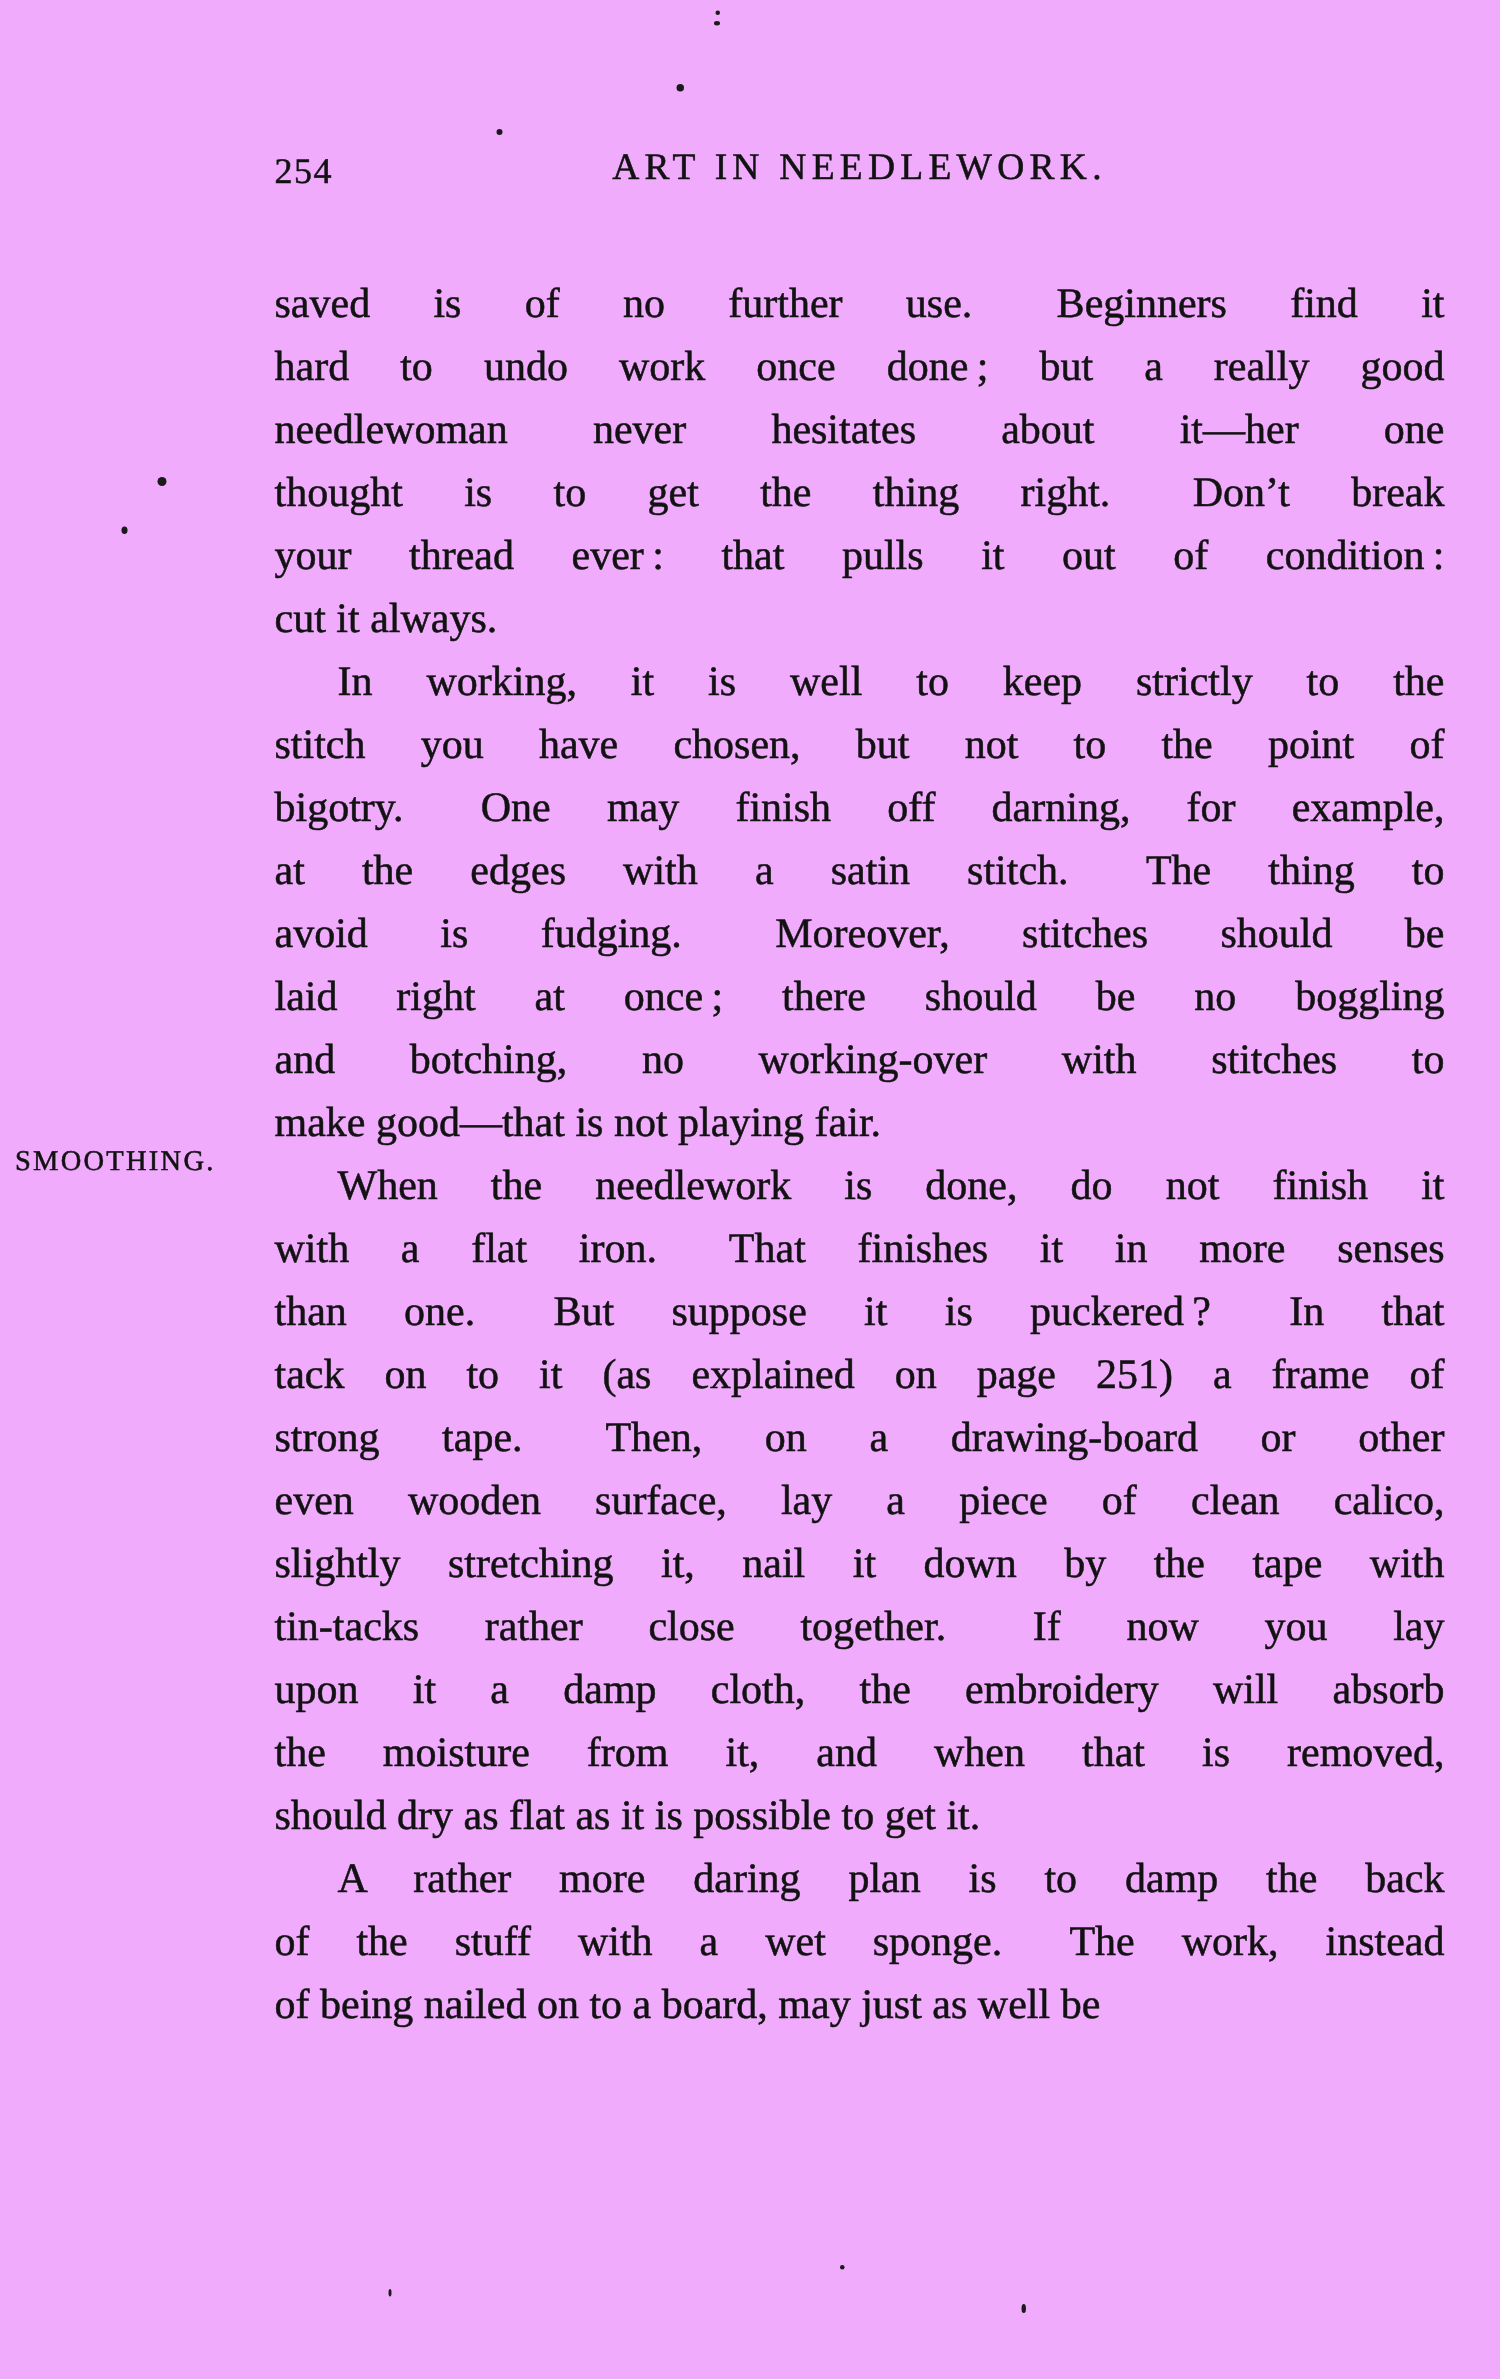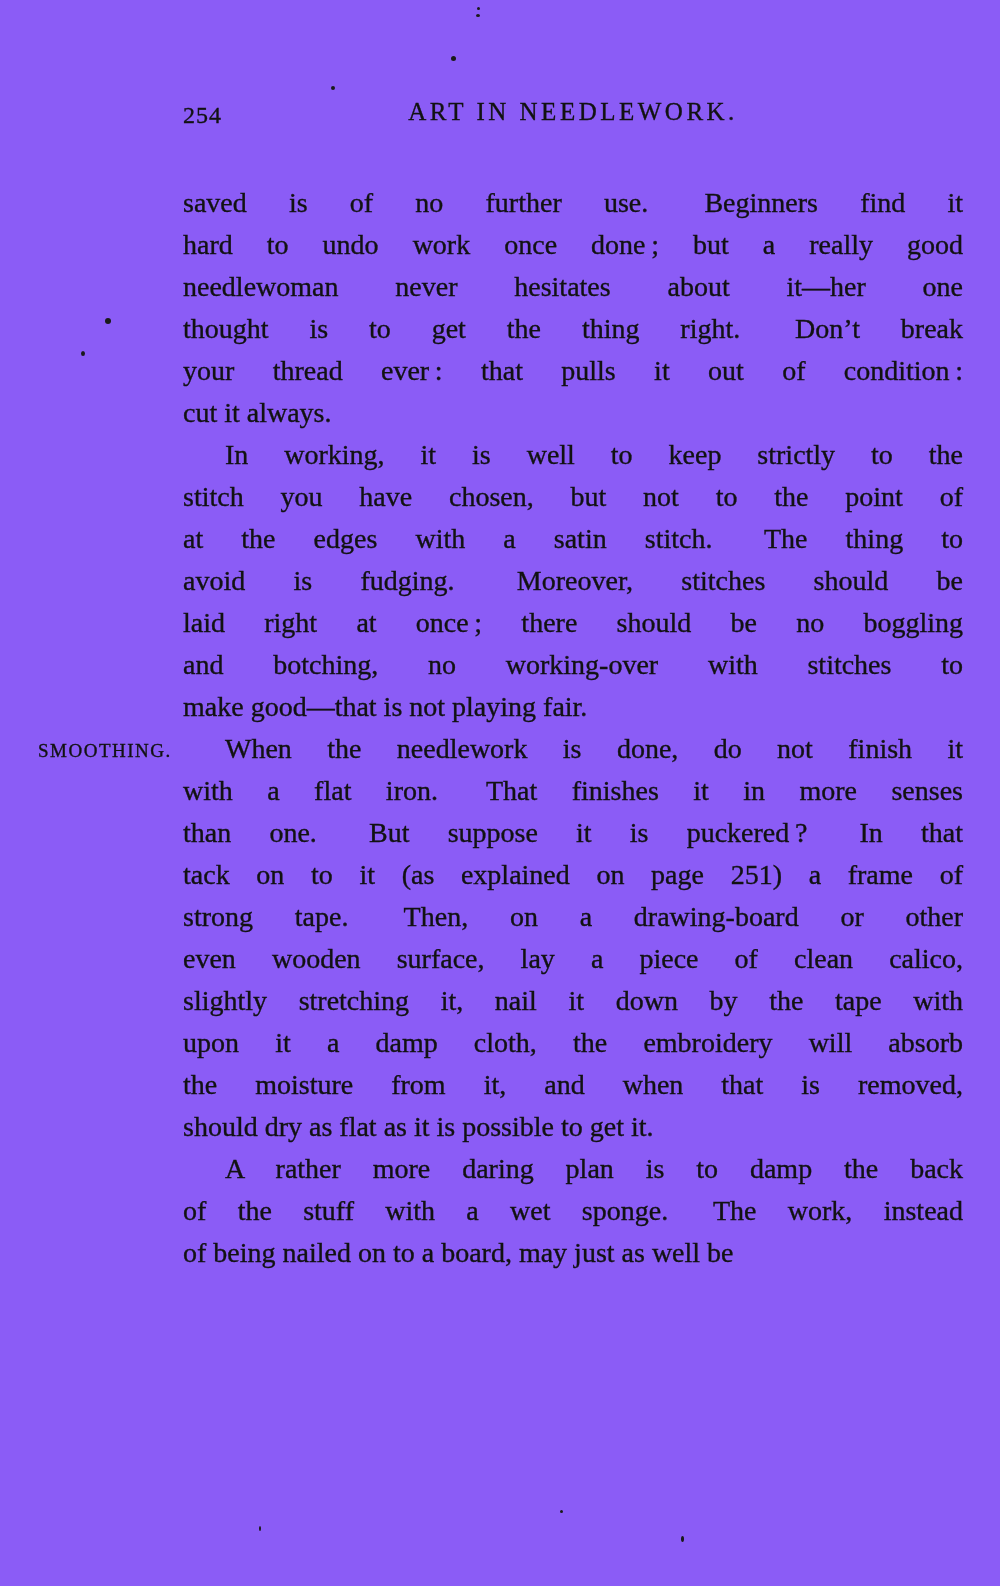--- a/index.html
+++ b/index.html
@@ -1,20 +1,20 @@
 <!DOCTYPE html>
 <html><head>
 <meta charset="utf-8">
 <style>
   html, body { margin: 0; padding: 0; background: #ffffff; }
   .page {
     position: relative;
     width: 1000px;
     height: 1586px;
-    background: #8b5cf6;
+    background: #f0abfc;
     font-family: "Liberation Serif", "DejaVu Serif", serif;
     color: #121212;
     overflow: hidden;
     -webkit-text-stroke: 0.35px currentColor;
   }
   .header {
     position: absolute;
     left: 183px;
     top: 98px;
     width: 780px;
@@ -29,24 +29,23 @@
   }
   .running-title {
     text-align: center;
     font-size: 25px;
     letter-spacing: 3.5px;
     white-space: nowrap;
   }
   .margin-note {
     position: absolute;
     left: 10px;
-    top: 740px;
+    top: 764px;
     font-size: 19px;
     letter-spacing: 1.5px;
-    margin-left: 28px;
   }
   .text-block {
     position: absolute;
     left: 183px;
     top: 158px;
     width: 780px;
     font-size: 28px;
     margin-top: 24px;
   }
   .paragraph { margin: 0; }
@@ -81,34 +80,36 @@
         <div class="line">saved is of no further use.  Beginners find it</div>
         <div class="line">hard to undo work once done ; but a really good</div>
         <div class="line">needlewoman never hesitates about it—her one</div>
         <div class="line">thought is to get the thing right.  Don’t break</div>
         <div class="line">your thread ever : that pulls it out of condition :</div>
         <div class="line par-end">cut it always.</div>
       </div>
       <div class="paragraph">
         <div class="line indent">In working, it is well to keep strictly to the</div>
         <div class="line">stitch you have chosen, but not to the point of</div>
+        <div class="line">bigotry.  One may finish off darning, for example,</div>
         <div class="line">at the edges with a satin stitch.  The thing to</div>
         <div class="line">avoid is fudging.  Moreover, stitches should be</div>
         <div class="line">laid right at once ; there should be no boggling</div>
         <div class="line">and botching, no working-over with stitches to</div>
         <div class="line par-end">make good—that is not playing fair.</div>
       </div>
       <div class="paragraph">
         <div class="line indent">When the needlework is done, do not finish it</div>
         <div class="line">with a flat iron.  That finishes it in more senses</div>
         <div class="line">than one.  But suppose it is puckered ?  In that</div>
         <div class="line">tack on to it (as explained on page 251) a frame of</div>
         <div class="line">strong tape.  Then, on a drawing-board or other</div>
         <div class="line">even wooden surface, lay a piece of clean calico,</div>
         <div class="line">slightly stretching it, nail it down by the tape with</div>
+        <div class="line">tin-tacks rather close together.  If now you lay</div>
         <div class="line">upon it a damp cloth, the embroidery will absorb</div>
         <div class="line">the moisture from it, and when that is removed,</div>
         <div class="line par-end">should dry as flat as it is possible to get it.</div>
       </div>
       <div class="paragraph">
         <div class="line indent">A rather more daring plan is to damp the back</div>
         <div class="line">of the stuff with a wet sponge.  The work, instead</div>
         <div class="line par-end">of being nailed on to a board, may just as well be</div>
       </div>
     </div>

